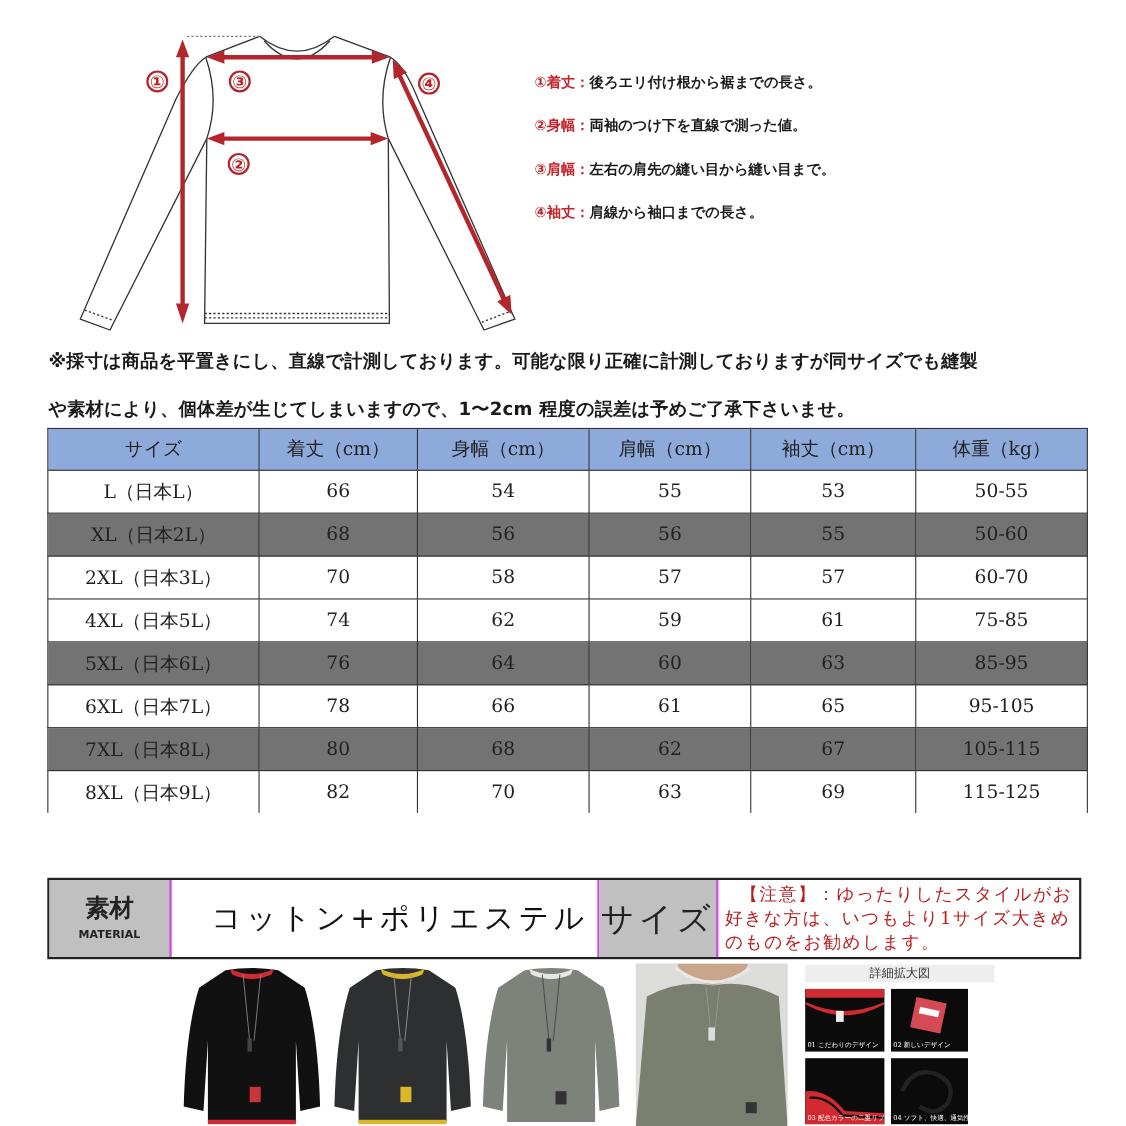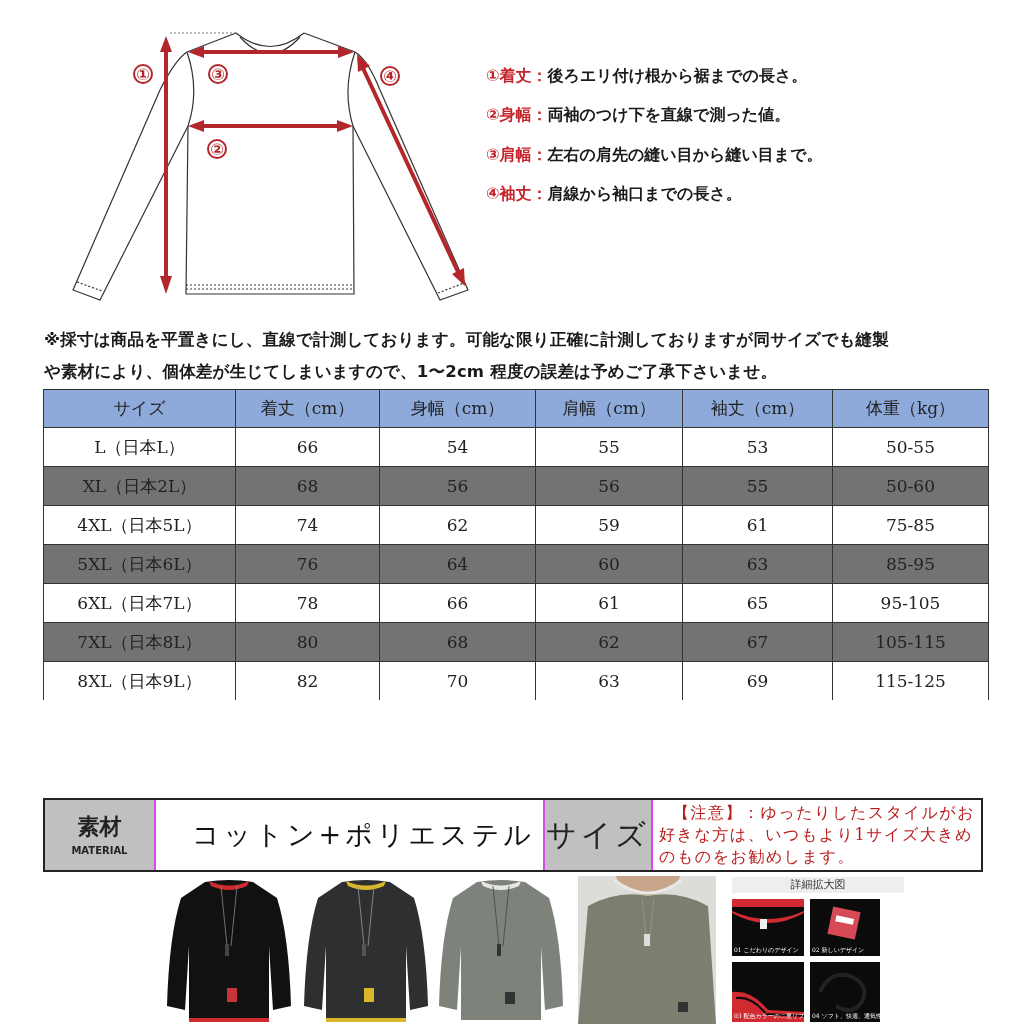--- a/index.html
+++ b/index.html
@@ -7,21 +7,21 @@
          font-family:"DejaVu Sans", sans-serif; color:#111; }
   .abs { position:absolute; }
 
   
   #diagram { left:0; top:0; width:480px; height:320px; }
   .num-label { font-family:"DejaVu Sans", sans-serif; font-weight:bold; color:#b3262b; font-size:16px;
                width:20px; height:20px; border:2px solid #b3262b; border-radius:50%;
                display:flex; align-items:center; justify-content:center; box-sizing:border-box; }
 
   
-  .legend { left:486px; width:500px; font-size:16px; font-weight:bold; line-height:24px; white-space:nowrap; }
+  .legend { left:486px; width:500px; font-size:13px; font-weight:bold; line-height:24px; white-space:nowrap; }
   .legend .key { color:#c4252b; }
   .legend .desc { color:#1a1a1a; }
 
   
   .disclaimer { left:44px; width:960px; font-size:16.5px; font-weight:bold; line-height:22px; white-space:nowrap; color:#1a1a1a; letter-spacing:0.2px; }
 
   
   #size-table { left:43px; top:389px; border-collapse:collapse; font-family:"DejaVu Serif", serif; font-size:17px; color:#222; }
   #size-table th, #size-table td { border:1.5px solid #333; text-align:center; padding:0; }
   #size-table th { background:#8eaadb; font-weight:normal; height:37px; }
@@ -104,21 +104,21 @@
 <div class="abs legend" style="top:103px;">
   <span class="key">②身幅：</span><span class="desc">両袖のつけ下を直線で測った値。</span>
 </div>
 <div class="abs legend" style="top:143px;">
   <span class="key">③肩幅：</span><span class="desc">左右の肩先の縫い目から縫い目まで。</span>
 </div>
 <div class="abs legend" style="top:182px;">
   <span class="key">④袖丈：</span><span class="desc">肩線から袖口までの長さ。</span>
 </div>
 
-<div class="abs disclaimer" style="top:329px;">※採寸は商品を平置きにし、直線で計測しております。可能な限り正確に計測しておりますが同サイズでも縫製</div>
+<div class="abs disclaimer" style="top:318px;">※採寸は商品を平置きにし、直線で計測しております。可能な限り正確に計測しておりますが同サイズでも縫製</div>
 <div class="abs disclaimer" style="top:361px;">や素材により、個体差が生じてしまいますので、1〜2cm 程度の誤差は予めご了承下さいませ。</div>
 
 <table id="size-table" class="abs">
   <colgroup>
     <col style="width:192px">
       <col style="width:144px">
       <col style="width:156px">
       <col style="width:147px">
       <col style="width:150px">
       <col style="width:156px">
@@ -142,20 +142,28 @@
       <td>53</td>
       <td>50-55</td>
     </tr>
     <tr class="alt">
       <td>XL（日本2L）</td>
       <td>68</td>
       <td>56</td>
       <td>56</td>
       <td>55</td>
       <td>50-60</td>
+    </tr>
+    <tr>
+      <td>2XL（日本3L）</td>
+      <td>70</td>
+      <td>58</td>
+      <td>57</td>
+      <td>57</td>
+      <td>60-70</td>
     </tr>
     <tr>
       <td>4XL（日本5L）</td>
       <td>74</td>
       <td>62</td>
       <td>59</td>
       <td>61</td>
       <td>75-85</td>
     </tr>
     <tr class="alt">

